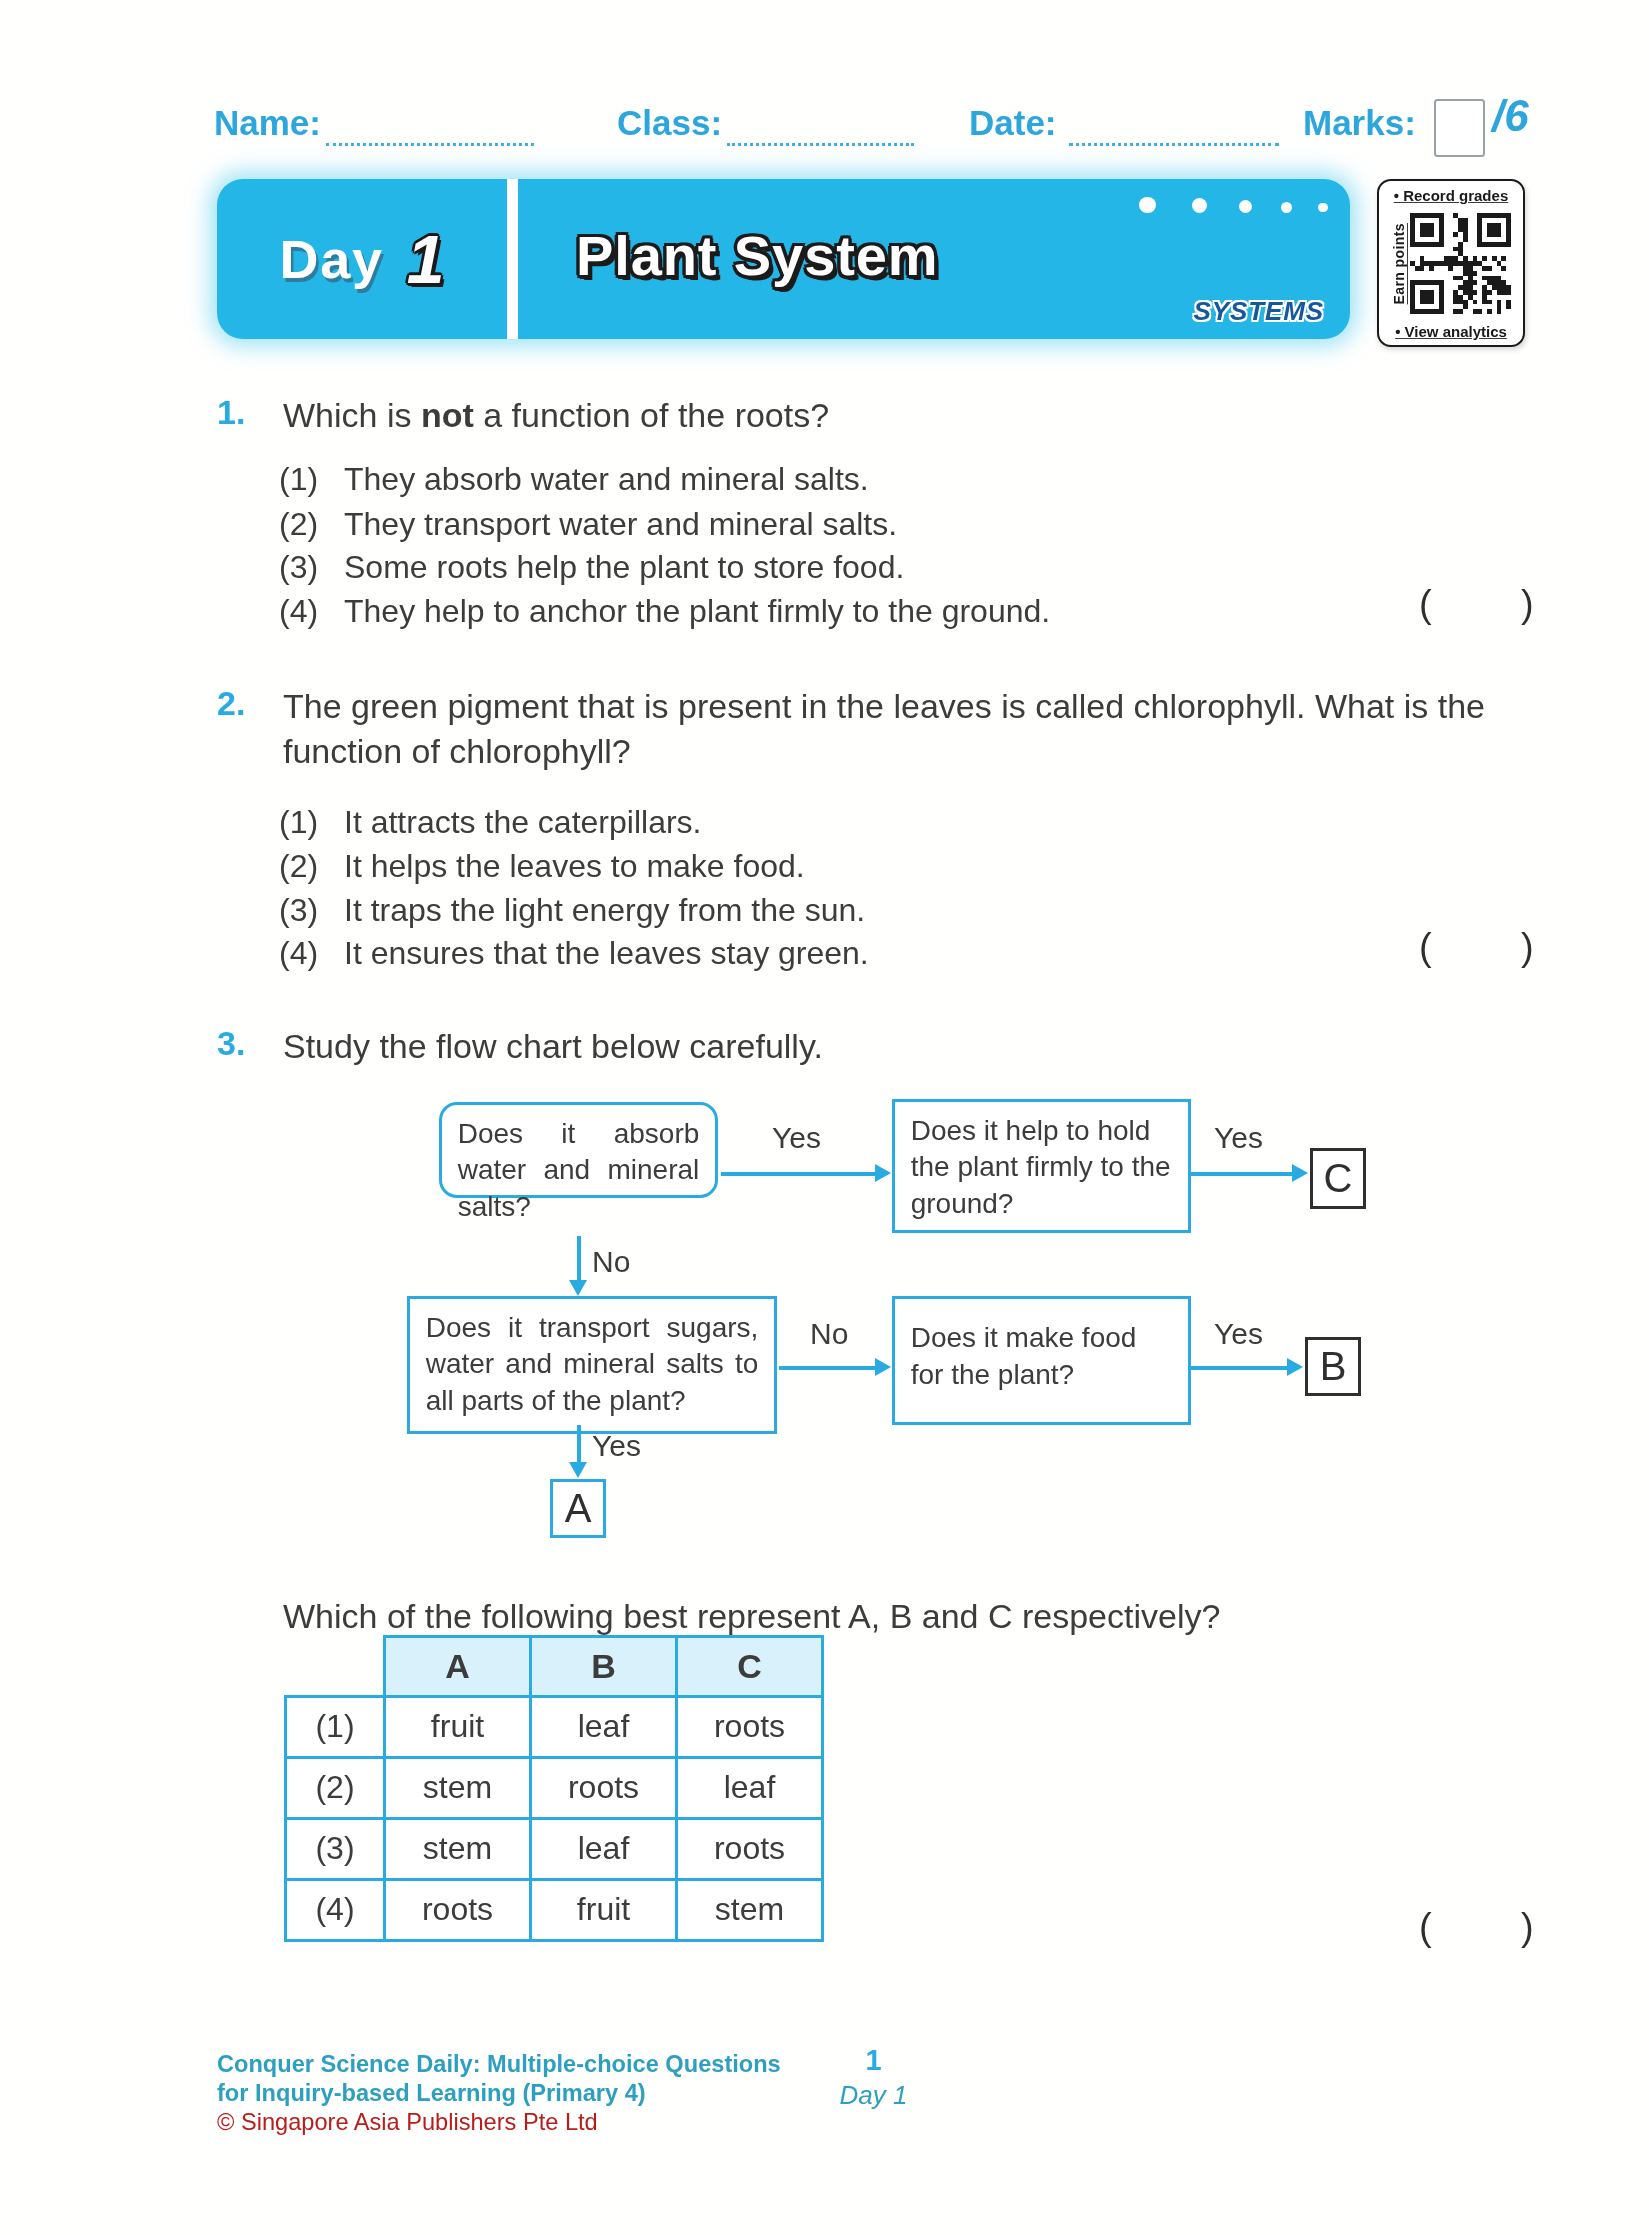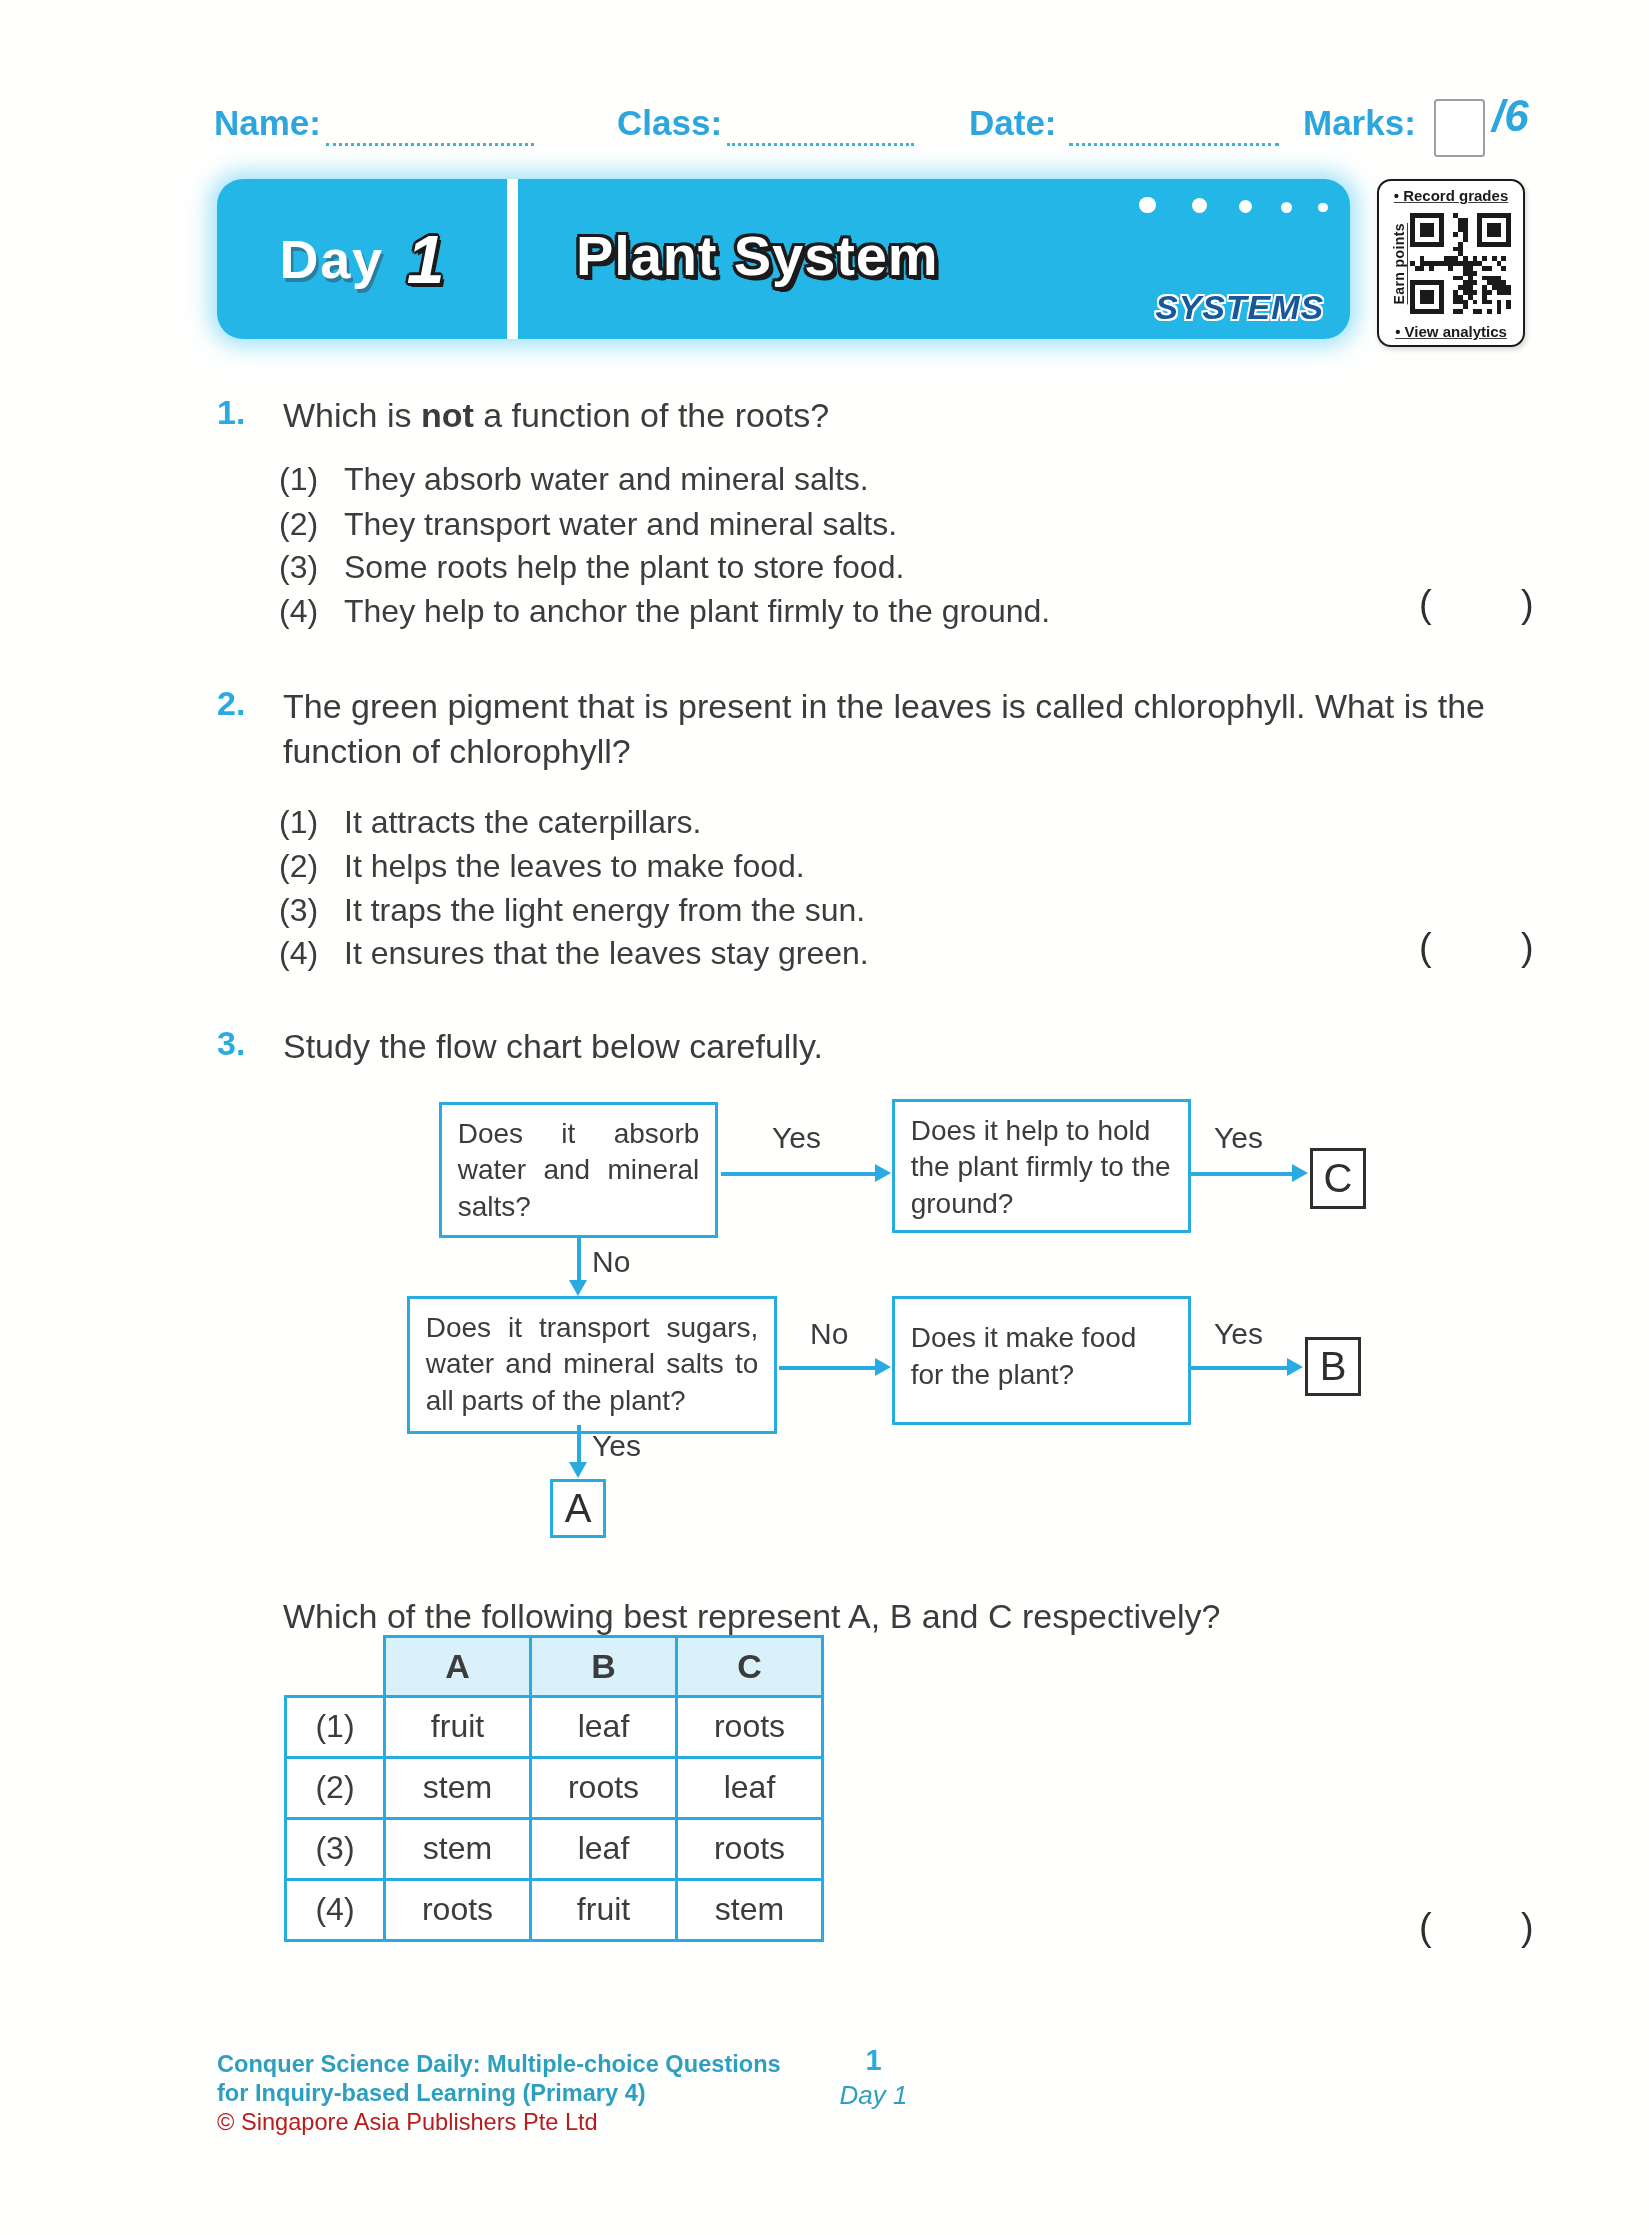--- a/index.html
+++ b/index.html
@@ -32,21 +32,21 @@
       -1.7px -1.7px #1a1a1a,1.7px 1.7px #1a1a1a,1.7px -1.7px #1a1a1a,-1.7px 1.7px #1a1a1a,3.5px 4.4px 0 #1a1a1a;
   }
   .banner-title{
     left:341px;top:44px;font-size:56px;font-weight:bold;color:#ffffff;letter-spacing:0.9px;
     text-shadow:-3.5px 0 #1b1b1b,3.5px 0 #1b1b1b,0 -3.5px #1b1b1b,0 3.5px #1b1b1b,
       -2.6px -2.6px #1b1b1b,2.6px 2.6px #1b1b1b,2.6px -2.6px #1b1b1b,-2.6px 2.6px #1b1b1b,4.4px 5.2px 0 #1b1b1b;
     padding-left:18px;
   }
   .dot{border-radius:50%;background:#ffffff;}
   .systems-tag{
-    right:26px;bottom:12.2px;font-size:34px;font-weight:800;font-style:italic;letter-spacing:0.9px;color:#17579c;
+    right:26px;bottom:12.2px;font-size:26px;font-weight:800;font-style:italic;letter-spacing:0.9px;color:#17579c;
     text-shadow:-1.7px 0 #fff,1.7px 0 #fff,0 -1.7px #fff,0 1.7px #fff,-1.7px -1.7px #fff,1.7px 1.7px #fff,1.7px -1.7px #fff,-1.7px 1.7px #fff;
   }
 
   
   .qr-panel{
     left:1377px;top:179px;width:148px;height:168px;background:#ffffff;border:2.6px solid #1a1a1a;
     border-radius:14px;box-sizing:border-box;display:flex;flex-direction:column;align-items:center;
     padding:6.1px 3.5px 5.2px 3.5px;box-shadow:1.7px 2.6px 5.2px rgba(0,0,0,.15);text-decoration:underline;
   }
   .qr-top,.qr-bottom{font-size:15px;font-weight:bold;color:#1a1a1a;white-space:nowrap;}
@@ -375,21 +375,21 @@
   <div class="abs opt-row" style="left:279px;top:935px;width:1101px;">
     <span class="opt-num">(4)</span>
       <span class="opt-text">It ensures that the leaves stay green.</span>
     </div>
   <span class="abs bracket" style="left:1419px;top:926px;">(</span>
   <span class="abs bracket" style="left:1521px;top:926px;">)</span>
 
   <span class="abs q-num" style="left:217px;top:1024px;">3.</span>
   <div class="abs q-text" style="left:283px;top:1024px;width:1249px;">Study the flow chart below carefully.</div>
 
-  <div class="abs fc-box fc-just" style="left:439px;top:1102px;width:279px;height:136px;">Does it absorb water and mineral salts?</div>
+  <div class="abs fc-box fc-just" style="left:439px;top:1102px;width:279px;height:96px;border-radius:18px;">Does it absorb water and mineral salts?</div>
   <div class="abs fc-box" style="left:892px;top:1099px;width:299px;height:134px;">Does it help to hold the plant firmly to the ground?</div>
   <div class="abs fc-result" style="left:1310px;top:1148px;width:56px;height:61px;">C</div>
   <div class="abs fc-box fc-just" style="left:407px;top:1296px;width:370px;height:138px;">Does it transport sugars, water and mineral salts to all parts of the plant?</div>
   <div class="abs fc-box" style="left:892px;top:1296px;width:299px;height:129px;padding-top:21px;">Does it make food for the plant?</div>
   <div class="abs fc-result" style="left:1305px;top:1337px;width:56px;height:59px;">B</div>
   <div class="abs fc-result cyan" style="left:550px;top:1479px;width:56px;height:59px;">A</div>
 
   <span class="abs fc-label" style="left:772px;top:1121px;">Yes</span>
   <div class="abs fc-hline" style="left:721px;top:1172px;width:157px;"></div>
   <div class="abs fc-head-right" style="left:875px;top:1164px;"></div>

